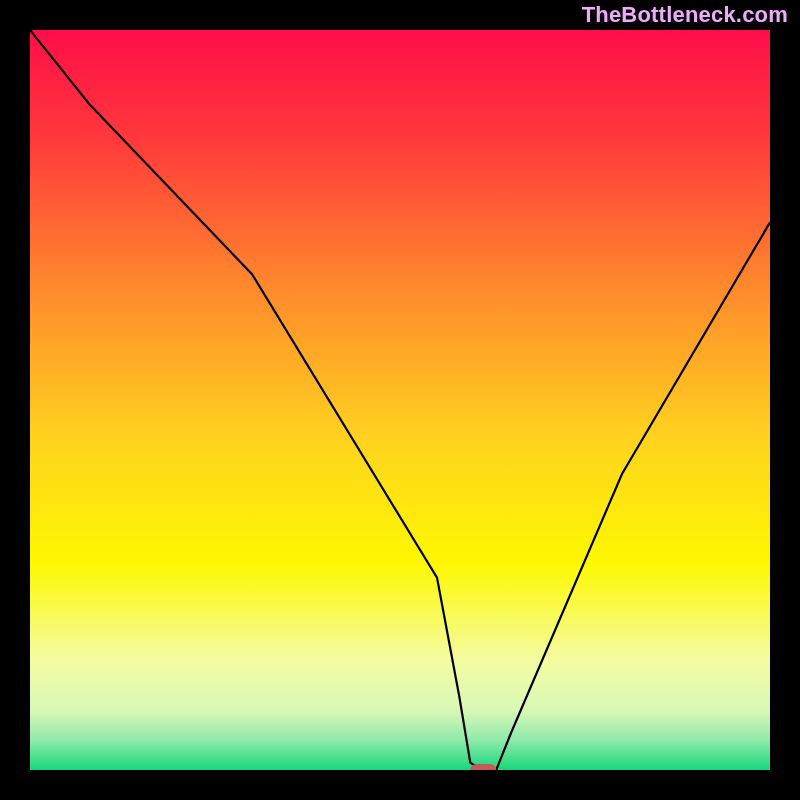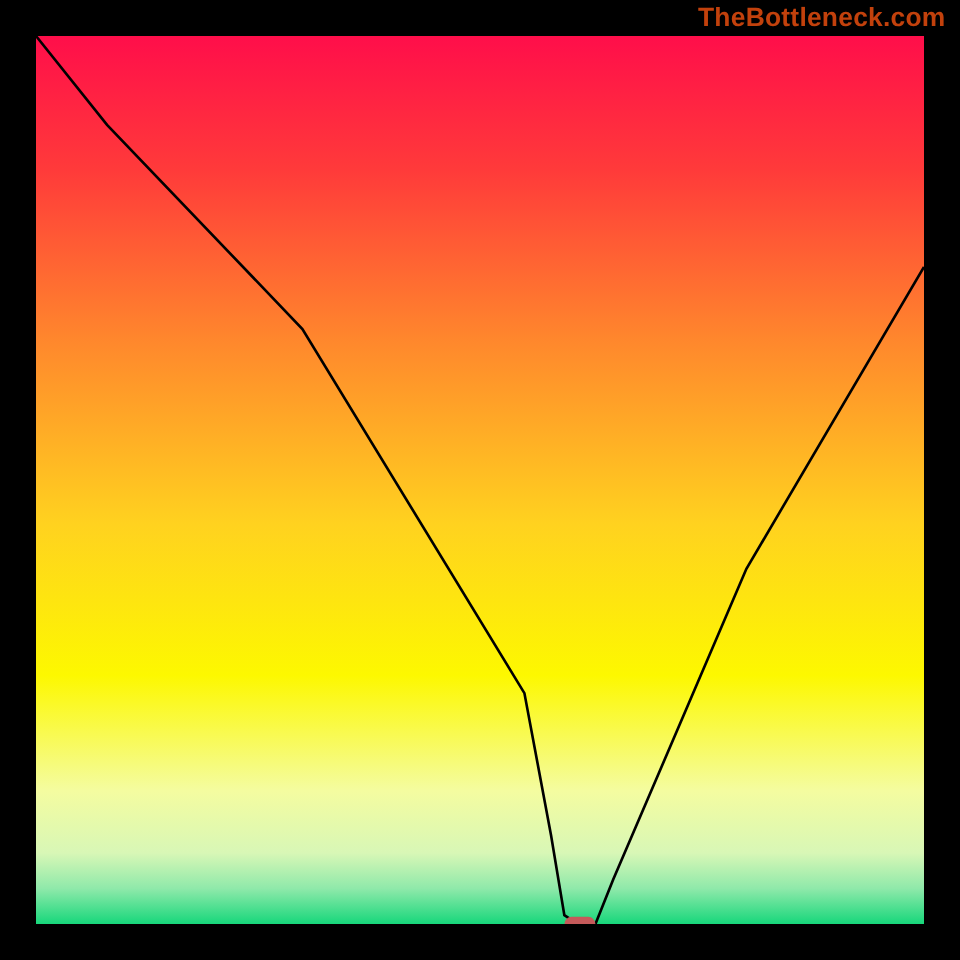--- a/index.html
+++ b/index.html
@@ -16,21 +16,21 @@
     height: 800px;
     background: #000;
   }
   .watermark {
     position: absolute;
     top: 2px;
     right: 12px;
     font-family: Arial, Helvetica, sans-serif;
     font-size: 22px;
     font-weight: 600;
-    color: #c2410c;
+    color: #f0abfc;
     letter-spacing: 0.2px;
     z-index: 10;
   }
   svg {
     position: absolute;
     top: 30px;
     left: 30px;
     width: 740px;
     height: 740px;
   }

